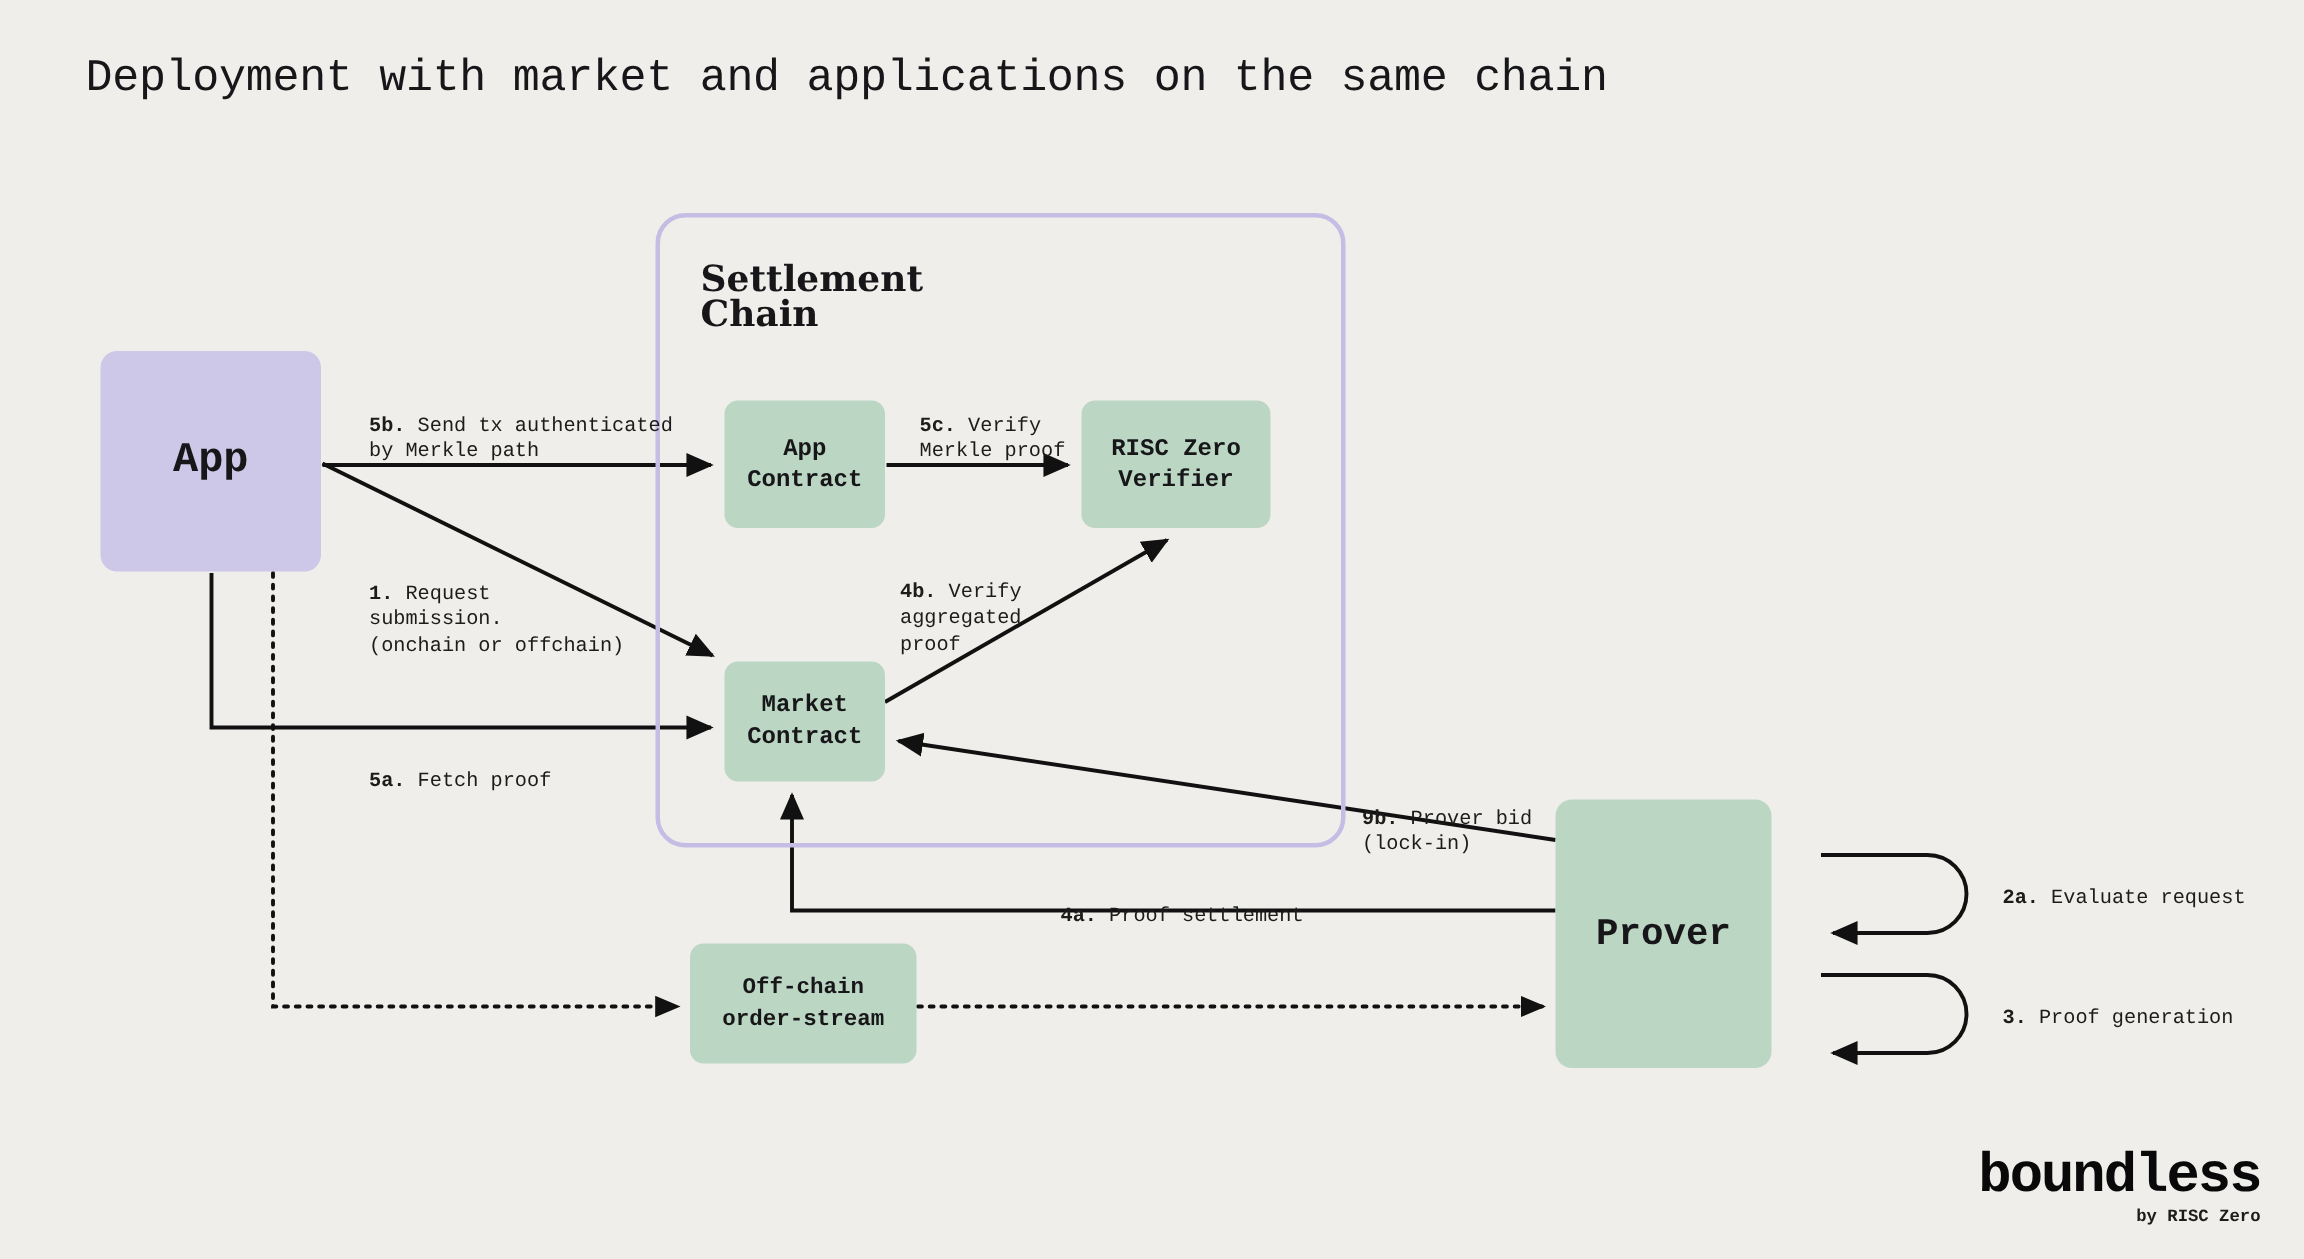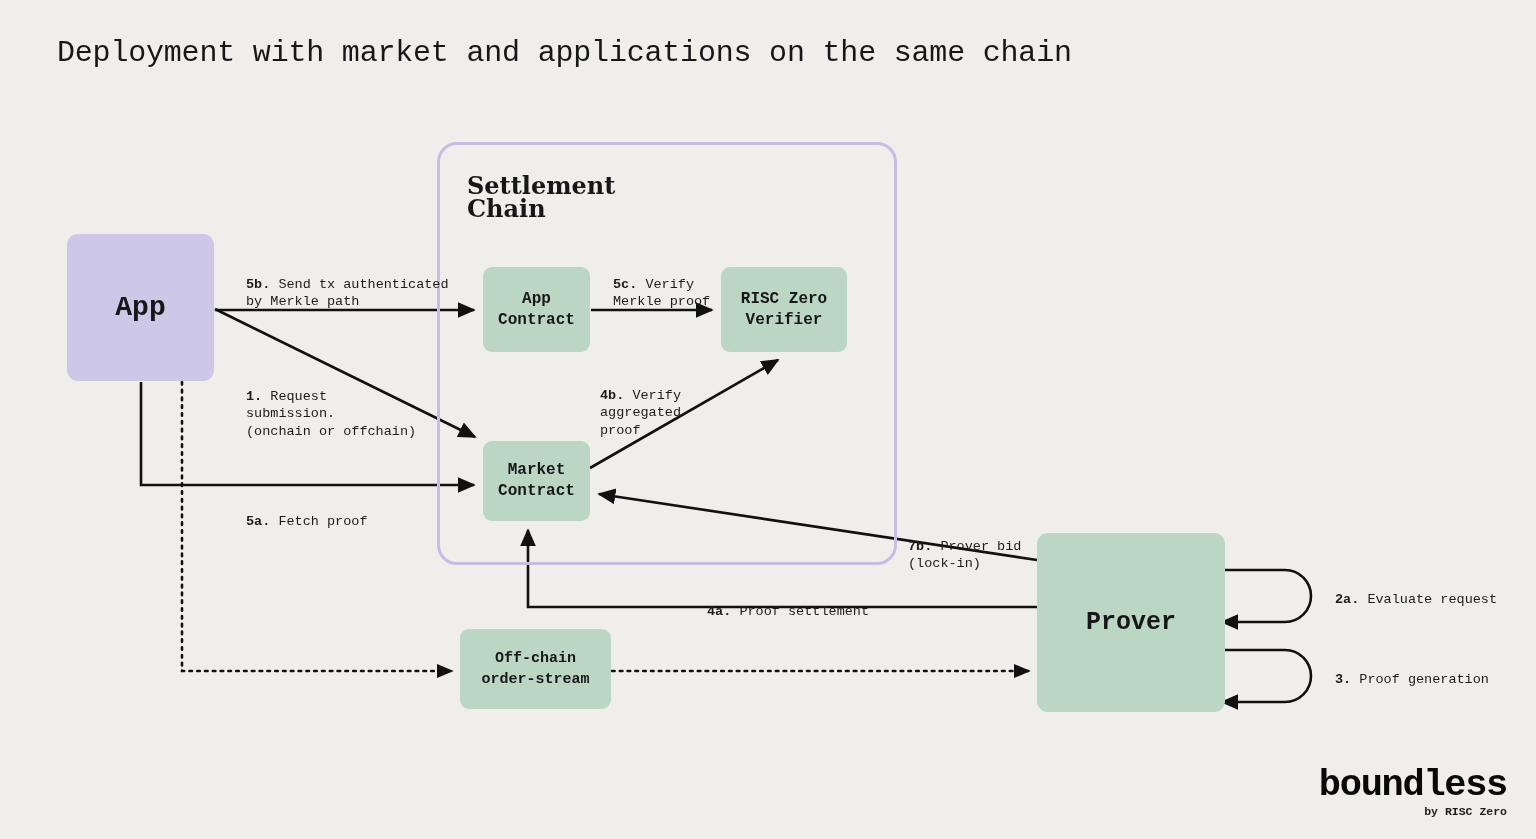--- a/index.html
+++ b/index.html
@@ -87,21 +87,21 @@
   }
   .node-market {
     left: 483px; top: 441px; width: 107px; height: 80px;
     font-size: 16px; line-height: 21px;
   }
   .node-orderstream {
     left: 460px; top: 629px; width: 151px; height: 80px;
     font-size: 15px; line-height: 21px;
   }
   .node-prover {
-    left: 1037px; top: 533px; width: 188px; height: 179px;
+    left: 1037px; top: 533px; width: 144px; height: 179px;
     font-size: 25px; line-height: 30px;
     border-radius: 11px;
   }
 
   
   .edge-label {
     font-size: 13.5px;
     line-height: 17.5px;
     color: #1c1c1a;
     white-space: pre-line;
@@ -222,21 +222,21 @@
   <b>4b.</b><span> Verify
 aggregated
 proof</span>
 </div>
 
 <div class="abs edge-label lbl-4a">
   <b>4a.</b><span> Proof settlement</span>
 </div>
 
 <div class="abs edge-label lbl-2b">
-  <b>7b.</b><span> Prover bid
+  <b>9b.</b><span> Prover bid
 (lock-in)</span>
 </div>
 
 <div class="abs edge-label lbl-2a">
   <b>2a.</b><span> Evaluate request</span>
 </div>
 
 <div class="abs edge-label lbl-3">
   <b>3.</b><span> Proof generation</span>
 </div>

